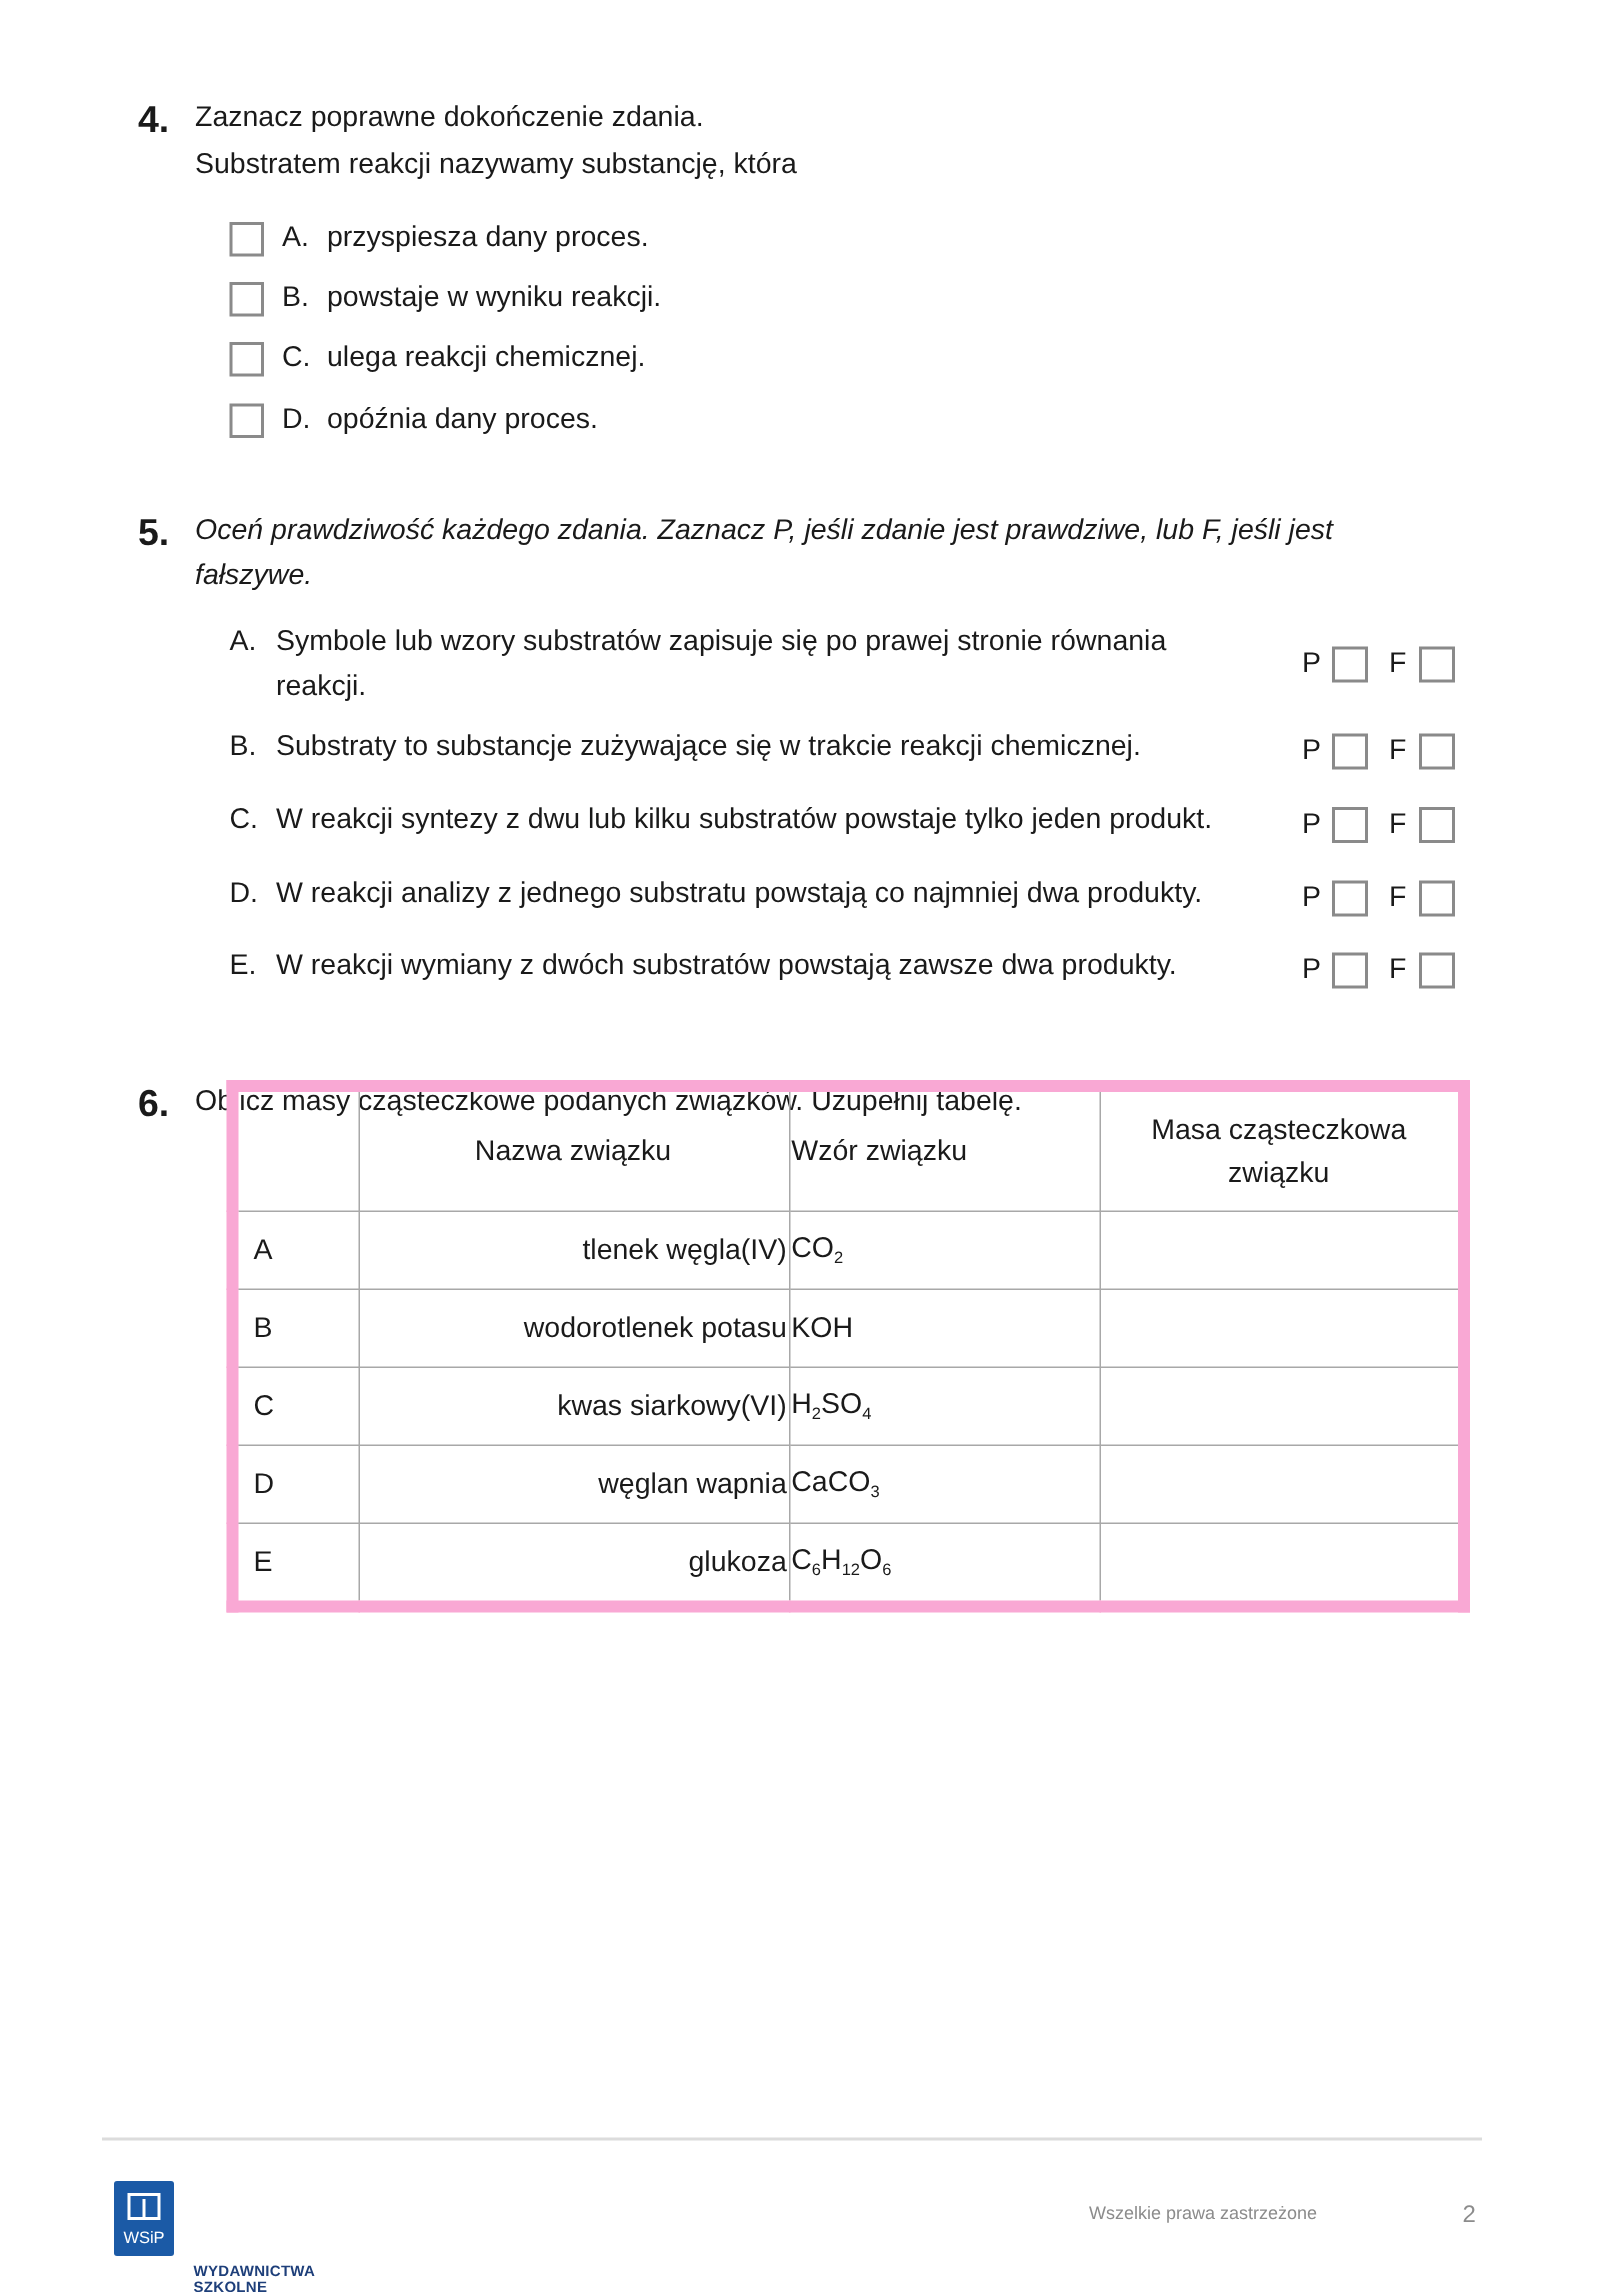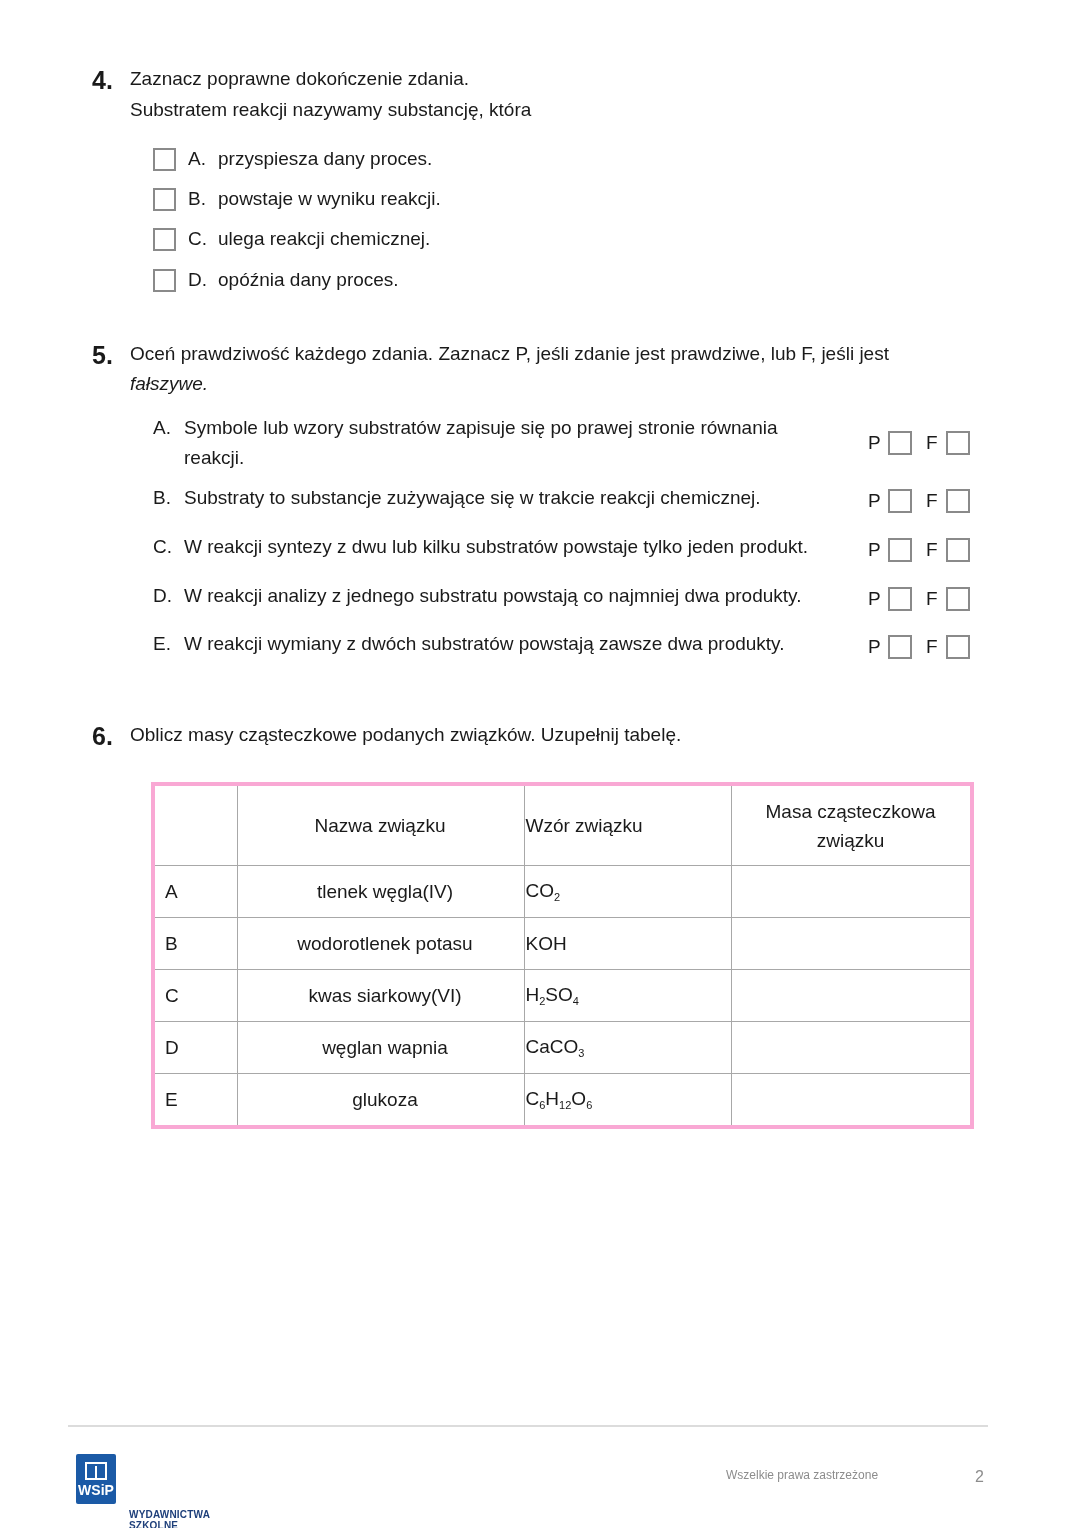--- a/index.html
+++ b/index.html
@@ -8,34 +8,34 @@
     .qtext { position: absolute; left: 130px; font-size: 19px; line-height: 30px; }
     .opt { position: absolute; left: 153px; display: flex; align-items: center; font-size: 19px; height: 28px; }
     .cb { width: 23px; height: 23px; border: 2px solid #8a8a8a; box-sizing: border-box; background: #fff; margin-right: 12px; cursor: pointer; }
     .opt .letter { width: 30px; }
     .tf-row { position: absolute; left: 153px; width: 830px; font-size: 19px; }
     .tf-row .stmt { position: absolute; left: 0; top: 0; display: flex; line-height: 30px; width: 690px; }
     .tf-row .stmt .letter { width: 31px; flex: none; }
     .tf-row .pf { position: absolute; left: 715px; display: flex; align-items: center; }
     .pf .lbl { font-size: 19px; width: 20px; }
     .pf .box { width: 24px; height: 24px; border: 2px solid #8a8a8a; box-sizing: border-box; margin-right: 14px; cursor: pointer; }
-    table { position: absolute; left: 151px; top: 782px; border-collapse: collapse; font-size: 19px; border: 4px solid #f9a8d4; }
+    table { position: absolute; left: 151px; top: 720px; border-collapse: collapse; font-size: 19px; border: 8px solid #f9a8d4; }
     td, th { border: 1px solid #a8a8a8; font-weight: normal; }
     th { height: 77px; line-height: 29px; text-align: center; }
     td { height: 49px; }
     .c0 { width: 84px; padding-left: 10px; text-align: left; box-sizing: border-box; }
-    .c1 { width: 287px; padding-left: 10px; text-align: center; box-sizing: border-box; }
+    .c1 { width: 287px; padding-left: 10px; text-align: right; box-sizing: border-box; }
     .c2 { width: 204px; text-align: left; }
     .c3 { width: 236px; text-align: center; }
     sub { font-size: 11px; vertical-align: -4px; }
     .footer-line { position: absolute; left: 68px; top: 1425px; width: 920px; height: 2px; background: #dcdcdc; }
     .logo { position: absolute; left: 76px; top: 1454px; width: 40px; height: 50px; background: #1b5aa6; border-radius: 2px; }
     .logo .glyph { position: absolute; left: 9px; top: 8px; width: 22px; height: 18px; border: 2px solid #fff; border-top-width: 2px; box-sizing: border-box; }
     .logo .glyph::after { content: ""; position: absolute; left: 8px; top: 2px; width: 2px; height: 12px; background: #fff; }
-    .logo .wsip { position: absolute; left: 0; width: 40px; bottom: 6px; text-align: center; color: #fff; font-weight: bold; font-size: 14px; }
+    .logo .wsip { position: absolute; left: 0; width: 40px; bottom: 6px; text-align: center; color: #fff; font-weight: normal; font-size: 11px; }
     .publisher { position: absolute; left: 129px; top: 1461px; color: #1e3f7a; font-weight: bold; font-size: 10px; line-height: 11px; letter-spacing: 0.2px; margin-top: 48px; }
     .rights { position: absolute; left: 726px; top: 1468px; color: #8c8c8c; font-size: 12px; }
     .pageno { position: absolute; left: 975px; top: 1468px; color: #8c8c8c; font-size: 16px; }
   </style>
 </head>
 <body>
 
 <div class="qnum" style="top:66px;">4.</div>
 <div class="qtext" style="top:64px;">Zaznacz poprawne dokończenie zdania.</div>
 <div class="qtext" style="top:95px;">Substratem reakcji nazywamy substancję, która</div>
@@ -55,21 +55,21 @@
   <span class="letter">C.</span>
   <span>ulega reakcji chemicznej.</span>
 </div>
 <div class="opt" style="top:266px;">
   <div class="cb"></div>
   <span class="letter">D.</span>
   <span>opóźnia dany proces.</span>
 </div>
 
 <div class="qnum" style="top:341px;">5.</div>
-<div class="qtext" style="top:339px;">Oceń prawdziwość każdego zdania. Zaznacz P, jeśli zdanie jest prawdziwe, lub F, jeśli jest</div>
+<div class="qtext" style="top:339px;font-style:italic;">Oceń prawdziwość każdego zdania. Zaznacz P, jeśli zdanie jest prawdziwe, lub F, jeśli jest</div>
 <div class="qtext" style="top:369px;font-style:italic;">fałszywe.</div>
 
 <div class="tf-row" style="top:413px;">
   <div class="stmt">
     <span class="letter">A.</span>
     <span>
       <span>Symbole lub wzory substratów zapisuje się po prawej stronie równania</span><br>
       <span>reakcji.</span>
     </span>
   </div>

